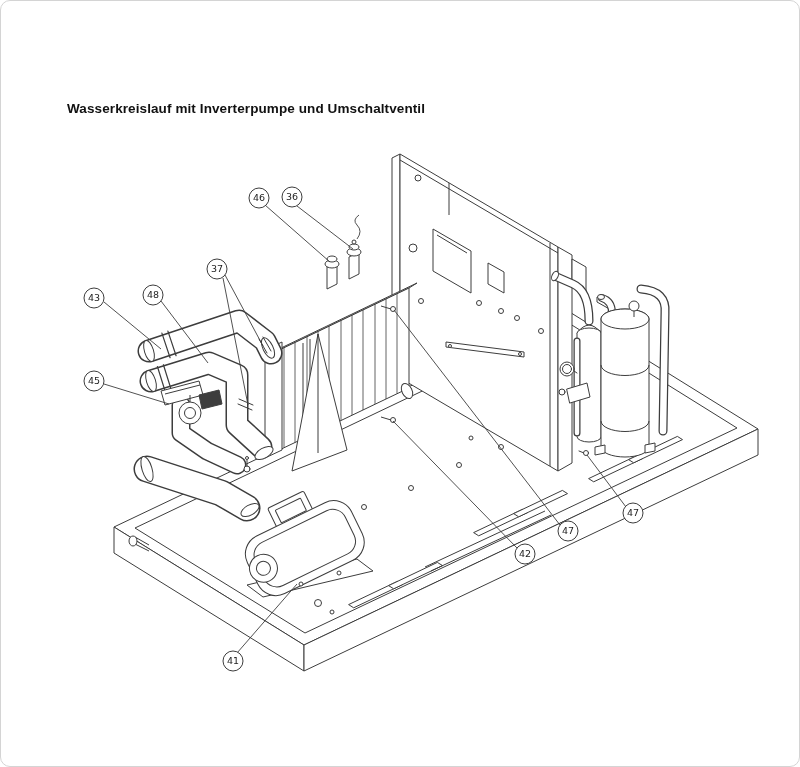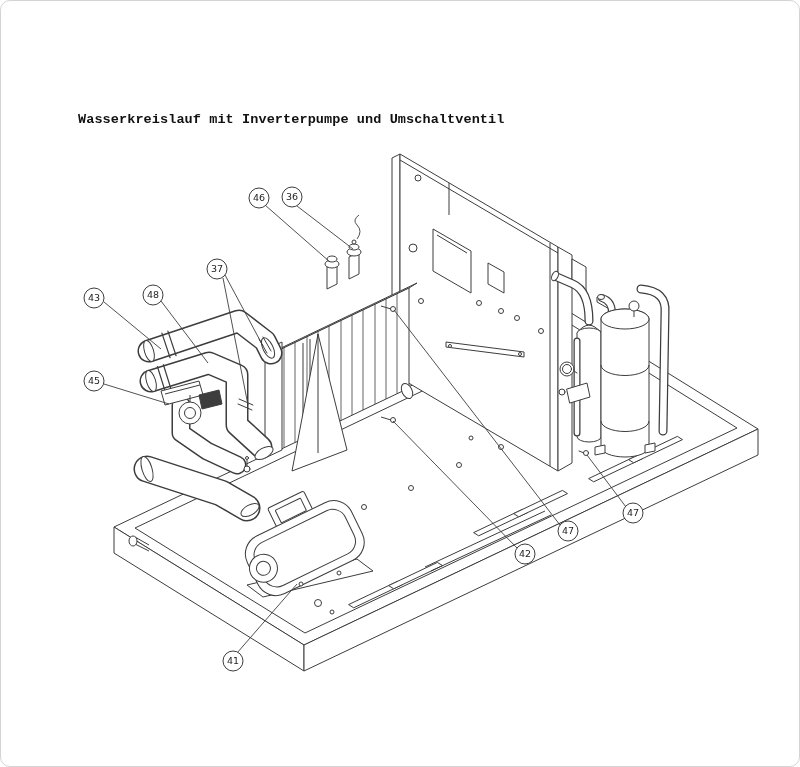--- a/index.html
+++ b/index.html
@@ -2,23 +2,23 @@
 <html><head>
 <meta charset="utf-8">
 <style>
   html,body{margin:0;padding:0;background:#fff;}
   .page{
     position:relative;width:798px;height:765px;background:#ffffff;
     border:1px solid #d4d4d4;border-radius:10px;overflow:hidden;
     font-family:"Liberation Sans", sans-serif;
   }
   .fig-title{
-    position:absolute;left:66px;top:100px;margin:11px;
+    position:absolute;left:66px;top:100px;margin:0;
     font-size:13.5px;font-weight:700;color:#111;letter-spacing:.1px;
-    font-family:Liberation Mono, monospace;
+    font-family:Liberation Sans, sans-serif;
   }
   svg{position:absolute;left:0;top:0;}
   svg text{
     font-family:"DejaVu Sans", sans-serif;
     font-size:9.5px;fill:#222;
   }
 </style>
 </head>
 <body>
 

